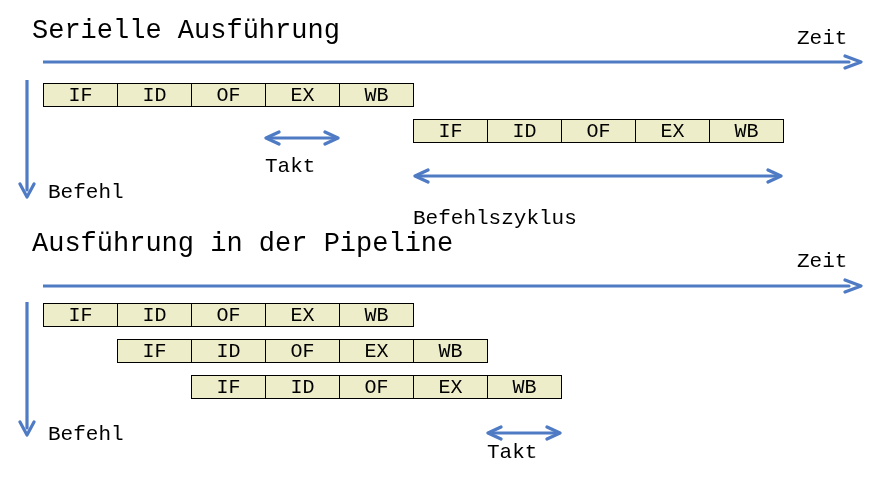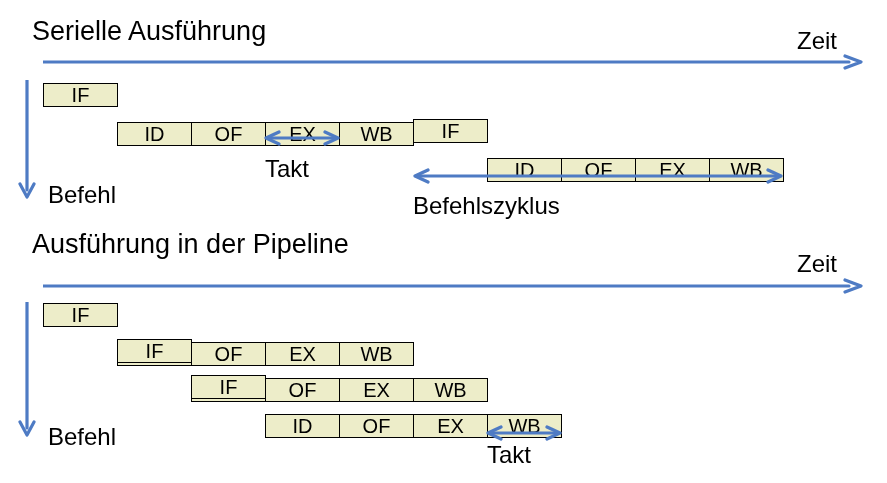--- a/index.html
+++ b/index.html
@@ -1,52 +1,52 @@
 <!DOCTYPE html>
 <html style="--accent-blue: #4E7BC4; --box-fill: #EDEDC9; --box-border: #000000; --text: #000000;"><head>
 <meta charset="utf-8">
 <style>
   html, body { margin: 0; padding: 0; background: #fff; }
   #canvas {
     position: relative;
     width: 887px;
     height: 483px;
     background: #fff;
-    font-family: Liberation Sans, sans-serif;
+    font-family: Liberation Mono, monospace;
     color: #000;
     overflow: hidden;
   }
   .abs { position: absolute; }
   .title {
     font-size: 27px;
     font-weight: 400;
     color: #000;
     white-space: nowrap;
   }
   .lbl {
-    font-size: 24px;
+    font-size: 21px;
     font-weight: 400;
     color: #000;
     white-space: nowrap;
   }
   .lbl.centered { text-align: left; }
   .row { display: flex; }
   .cell {
     box-sizing: border-box;
     width: 75px;
     height: 24px;
     background: var(--box-fill, #EDEDC9);
     border: 1px solid var(--box-border, #000);
     display: flex;
     align-items: center;
     justify-content: center;
     font-size: 20px;
     color: #000;
   }
-  .cell + .cell { margin-left: -1px; margin-top: 39px; }
+  .cell + .cell { margin-left: -1px; }
   svg .stroke {
     stroke: var(--accent-blue, #4E7BC4);
     stroke-width: 3.2;
     fill: none;
     stroke-linecap: round;
     stroke-linejoin: round;
   }
 </style>
 </head>
 <body>
@@ -91,21 +91,21 @@
       <polyline class="stroke" points="17,2 4,8 17,14"></polyline>
       <polyline class="stroke" points="63,2 76,8 63,14"></polyline>
     </svg>
     <div class="abs lbl centered" style="left:265px; top:155px; width:74px;">Takt</div>
 
     <svg class="abs" style="left:411px; top:168px;" width="374" height="16" viewBox="0 0 374 16">
       <line class="stroke" x1="6" y1="8" x2="368" y2="8"></line>
       <polyline class="stroke" points="17,2 4,8 17,14"></polyline>
       <polyline class="stroke" points="357,2 370,8 357,14"></polyline>
     </svg>
-    <div class="abs lbl centered" style="left:413px; top:192px; width:370px;">Befehlszyklus</div>
+    <div class="abs lbl centered" style="left:413px; top:207px; width:370px;">Befehlszyklus</div>
   </section>
 
   <section>
     <div class="abs title" style="left:32px; top:229px;">Ausführung in der Pipeline</div>
 
     <div class="abs lbl" style="left:797px; top:250px;">Zeit</div>
 
     <svg class="abs" style="left:43px; top:278px;" width="822" height="16" viewBox="0 0 822 16">
       <line class="stroke" x1="0" y1="8" x2="806" y2="8"></line>
       <polyline class="stroke" points="802,2 818,8 802,14"></polyline>

